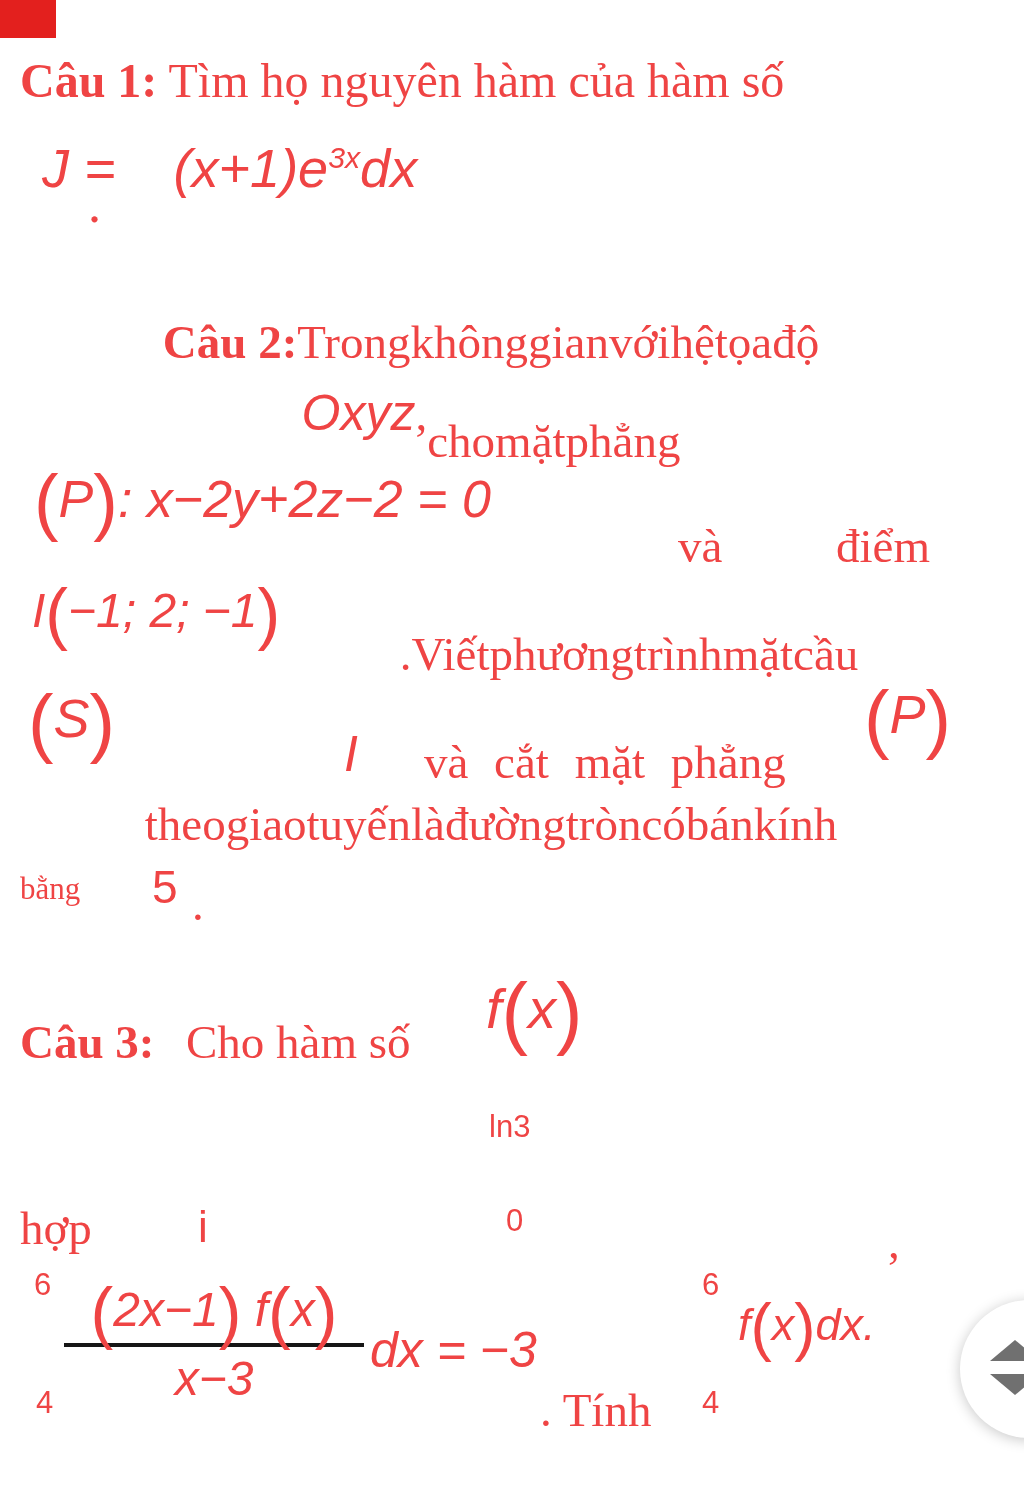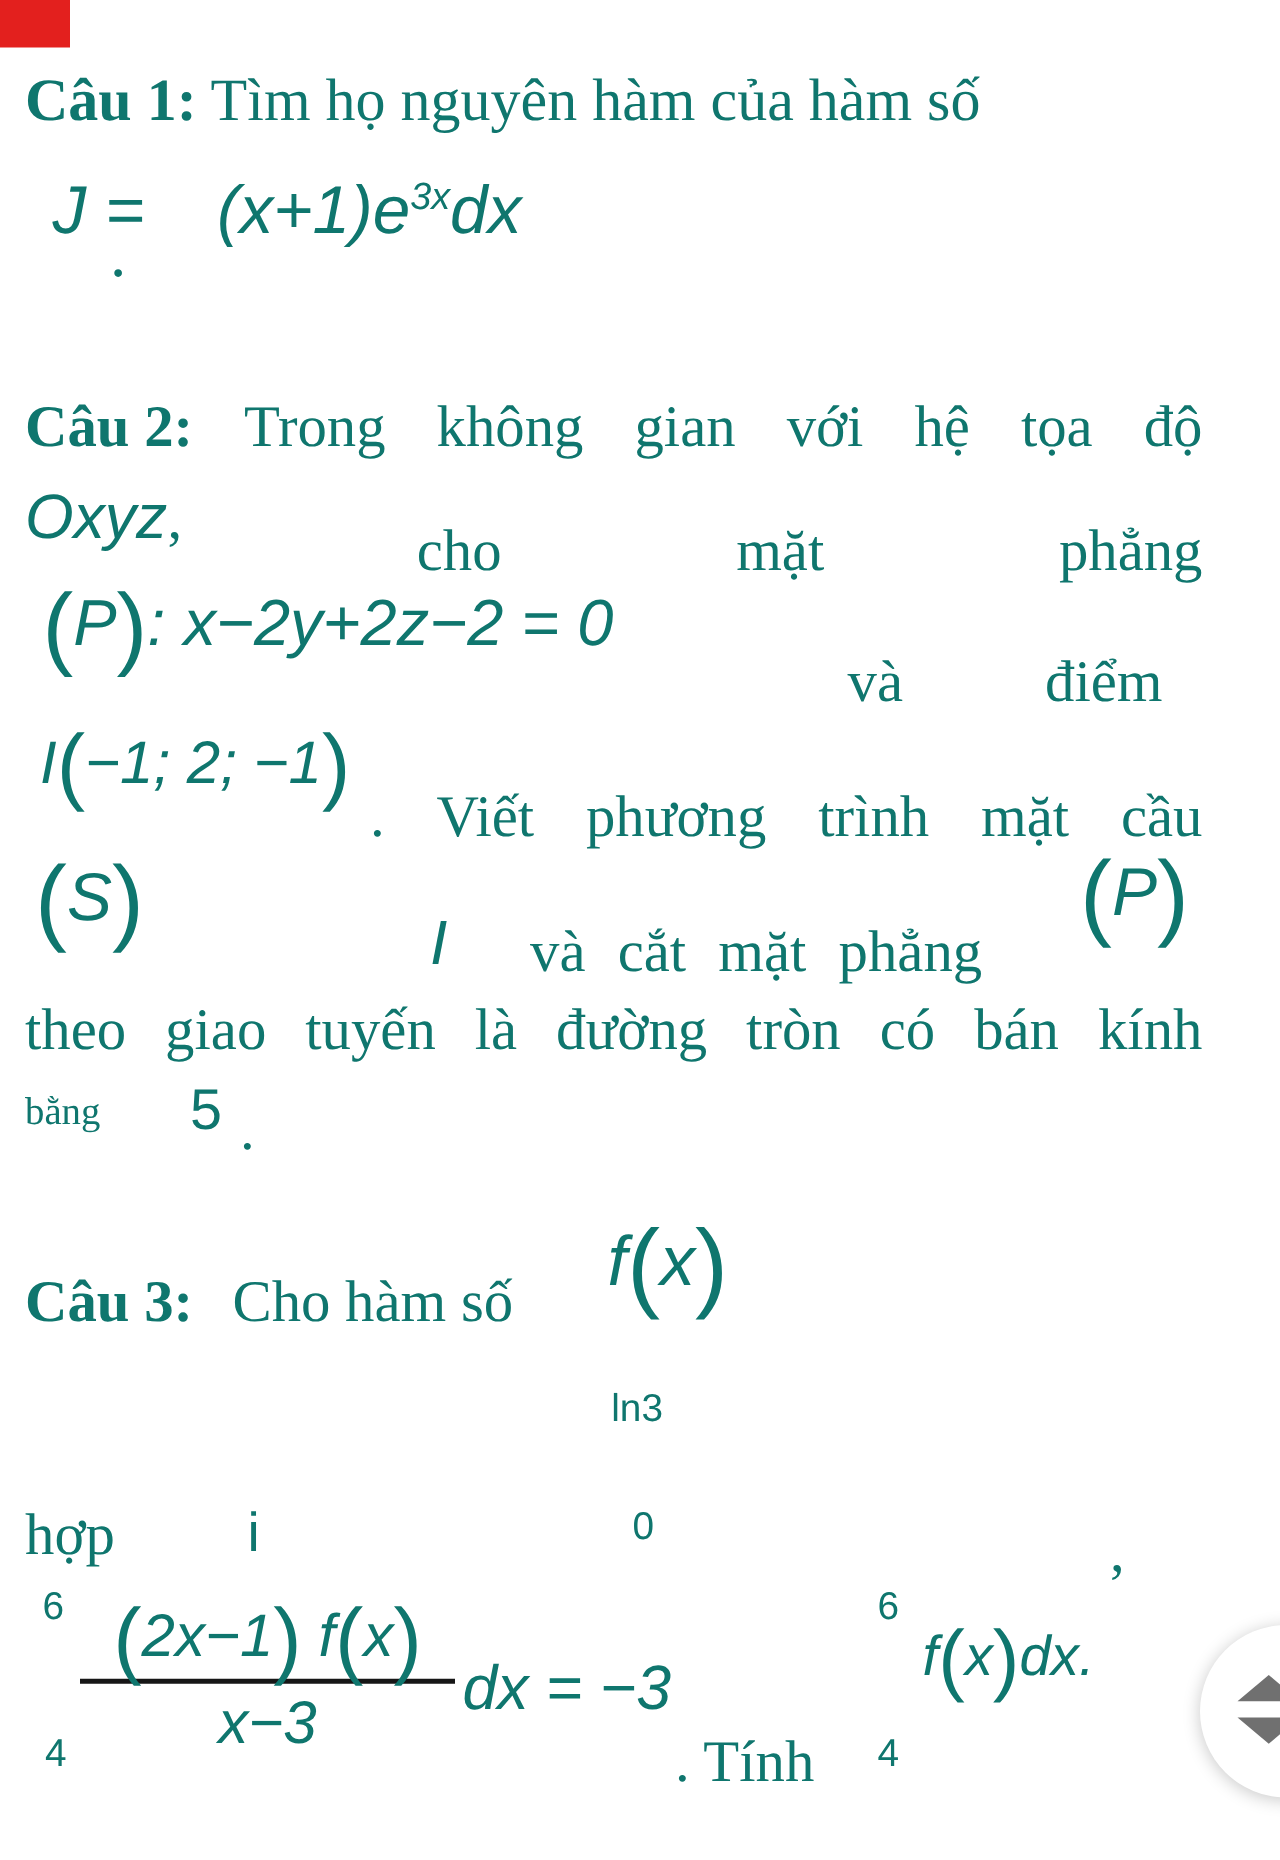--- a/index.html
+++ b/index.html
@@ -1,24 +1,24 @@
 <!DOCTYPE html>
 <html><head>
 <meta charset="utf-8">
 <style>
   html,body{margin:0;padding:0;background:#ffffff;}
   #canvas{
     position:relative;width:1024px;height:1488px;background:#ffffff;
-    overflow:hidden;color:#0f766e;
+    overflow:hidden;color:#ef4444;
   }
   .serif{font-family:"Liberation Serif","DejaVu Serif",serif;}
   .math{font-family:"Liberation Sans","DejaVu Sans",sans-serif;font-style:italic;white-space:nowrap;}
   .upright{font-style:normal;}
   .abs{position:absolute;line-height:1.12;}
-  .flexline{position:absolute;display:flex;justify-content:space-between;align-items:flex-start;line-height:1.12;gap:12px;}
+  .flexline{position:absolute;display:flex;justify-content:center;align-items:flex-start;line-height:1.12;}
   .bold{font-weight:bold;}
   .bp{font-size:1.42em;font-weight:300;font-style:normal;line-height:0;vertical-align:-0.14em;}
   .sup{font-size:0.56em;font-style:italic;position:relative;top:-0.62em;}
   .limit{font-family:"Liberation Sans","DejaVu Sans",sans-serif;font-style:normal;font-size:31px;}
   .red-marker{position:absolute;left:0;top:0;width:56px;height:38px;background:#e3201e;}
   .frac{position:absolute;left:64px;top:1282px;width:300px;text-align:center;}
   .frac .num{font-size:48px;}
   .frac .bar{border-top:4px solid #161616;margin:6px 0 4px 0;}
   .frac .den{font-size:48px;}
   .scroll-pill{

